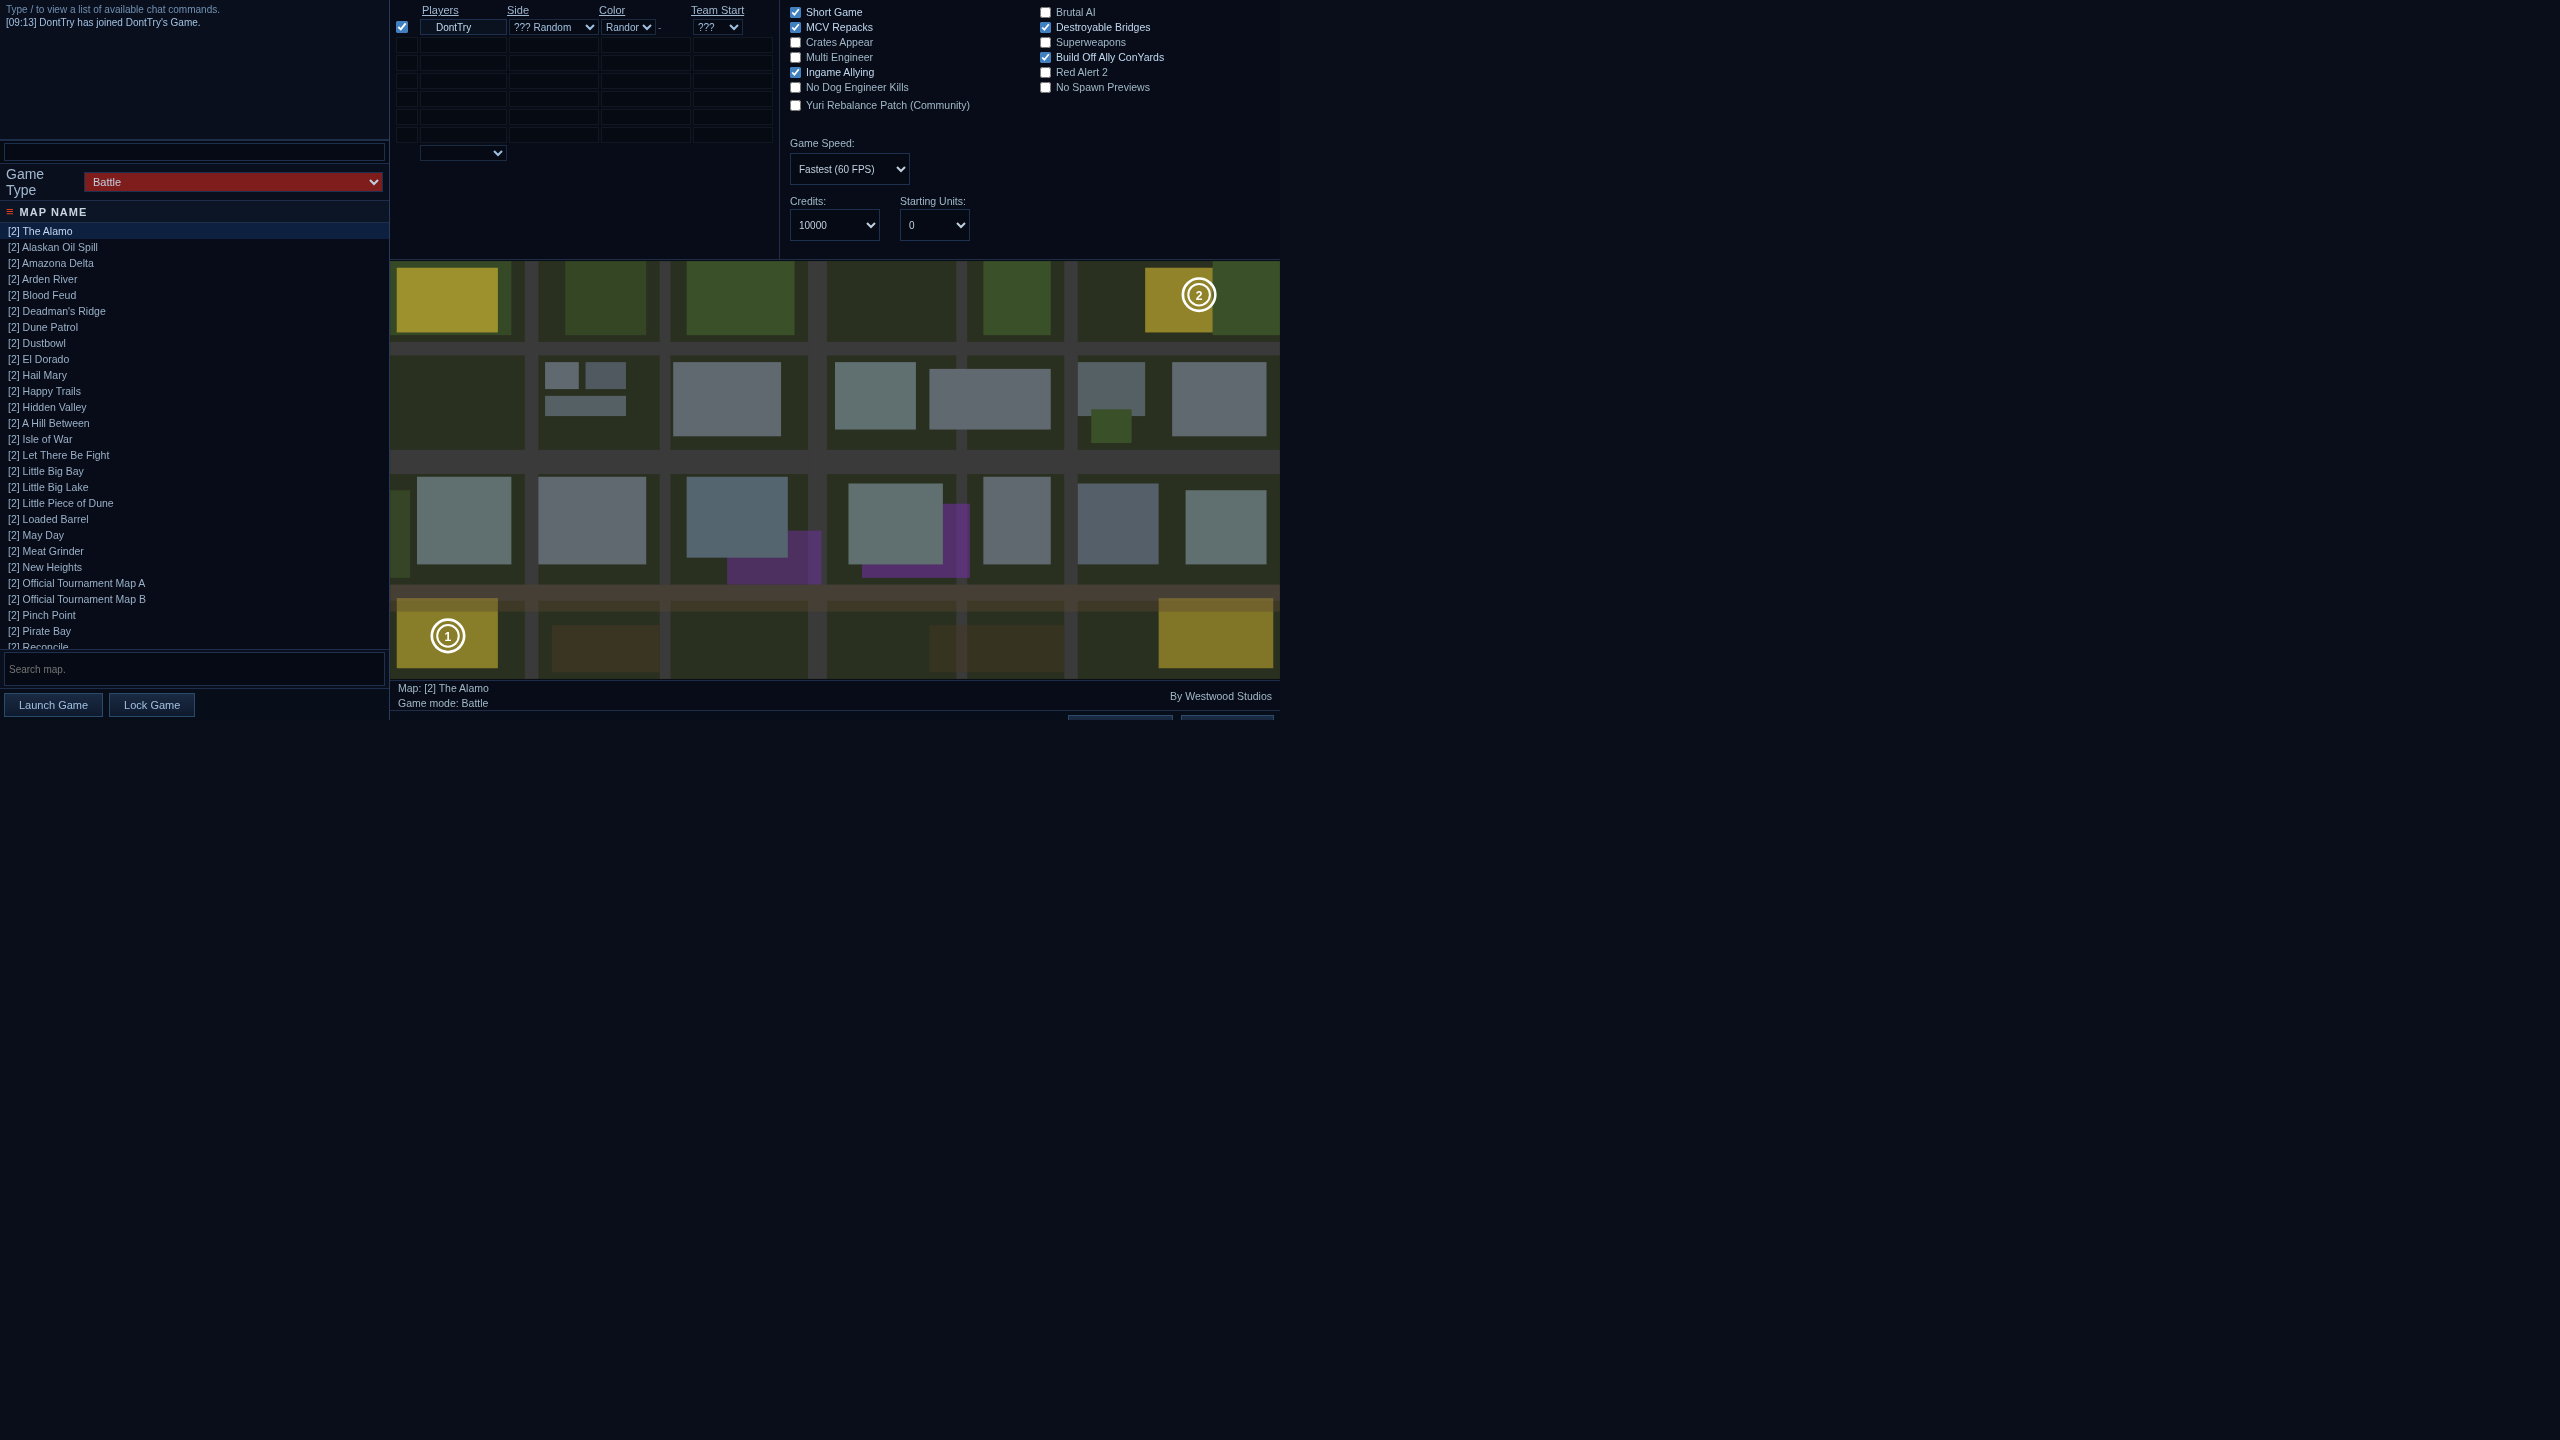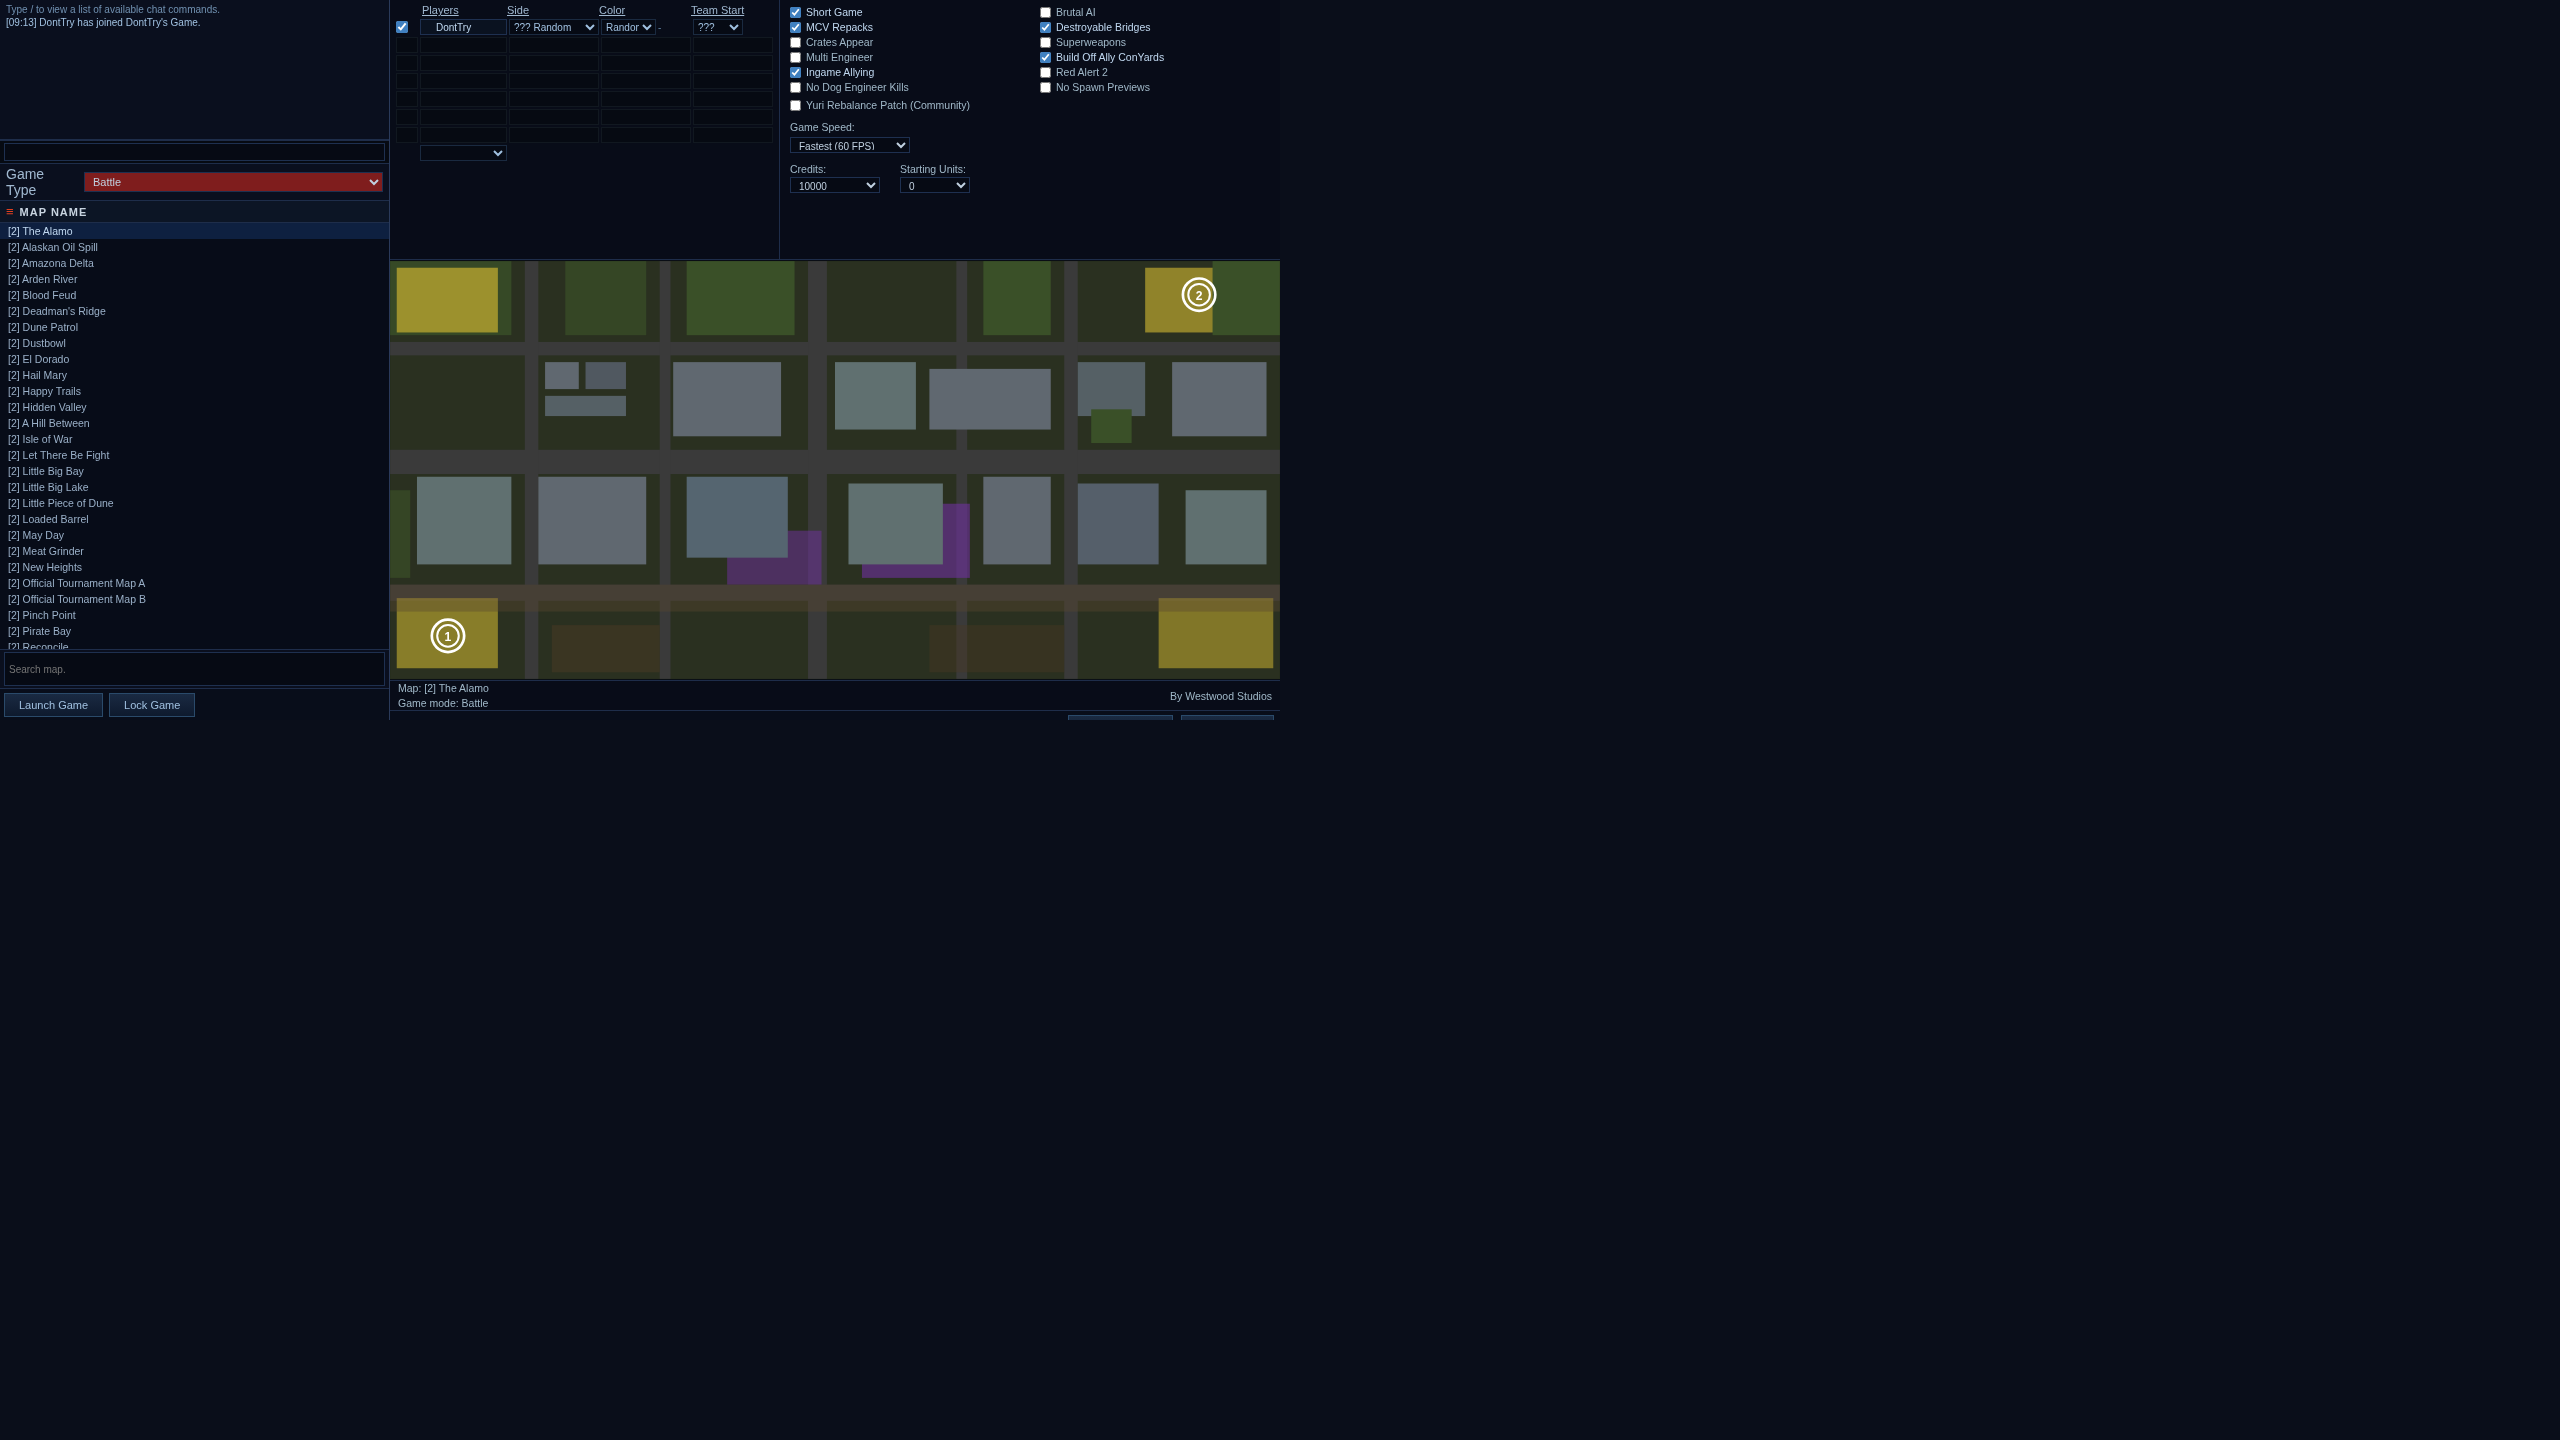--- a/index.html
+++ b/index.html
@@ -316,21 +316,21 @@
       color: #a0b8c8;
       font-size: 10.5px;
       min-width: 70px;
     }
 
     .speed-select {
       background: #060a14;
       border: 1px solid #1e3050;
       color: #c0d0e0;
       font-size: 10px;
-      height: 16px;
+      height: 32px;
       padding: 2px 4px;
       min-width: 120px;
     }
 
     .credits-starting-row {
       display: flex;
       flex-direction: row;
       gap: 20px;
     }
 
@@ -595,21 +595,21 @@
               <input type="checkbox" class="option-checkbox" id="no_spawn_previews" style="">
               <label for="no_spawn_previews" class="option-label">No Spawn Previews</label>
             </div>
           </div>
 
         <div class="option-row" style="margin-top:2px;">
           <input type="checkbox" class="option-checkbox" id="yuri_rebalance" style="">
           <label class="option-label" for="yuri_rebalance">Yuri Rebalance Patch (Community)</label>
         </div>
 
-        <div class="speed-row" style="margin-top:6px;">
+        <div class="speed-row" style="margin-top:22px;">
           <span class="speed-label">Game Speed:</span>
         </div>
         <div>
           <select class="speed-select">
             <option>Fastest (60 FPS)</option>
             <option>Slowest</option>
             <option>Slower</option>
             <option>Slow</option>
             <option>Normal</option>
             <option>Fast</option>

